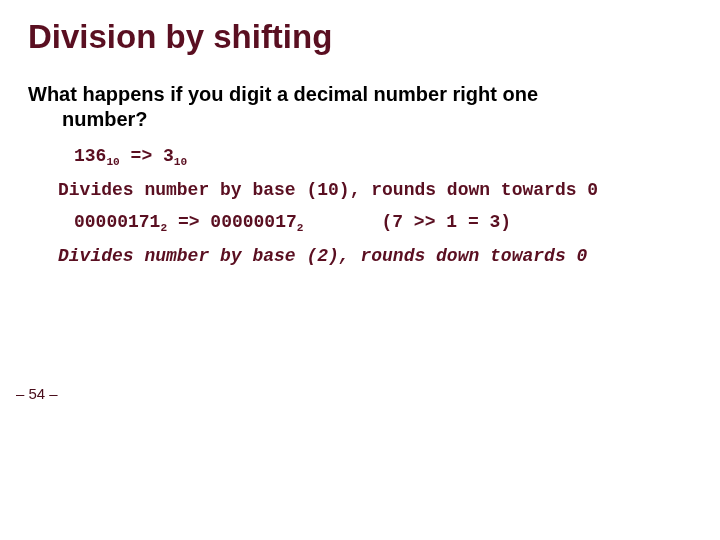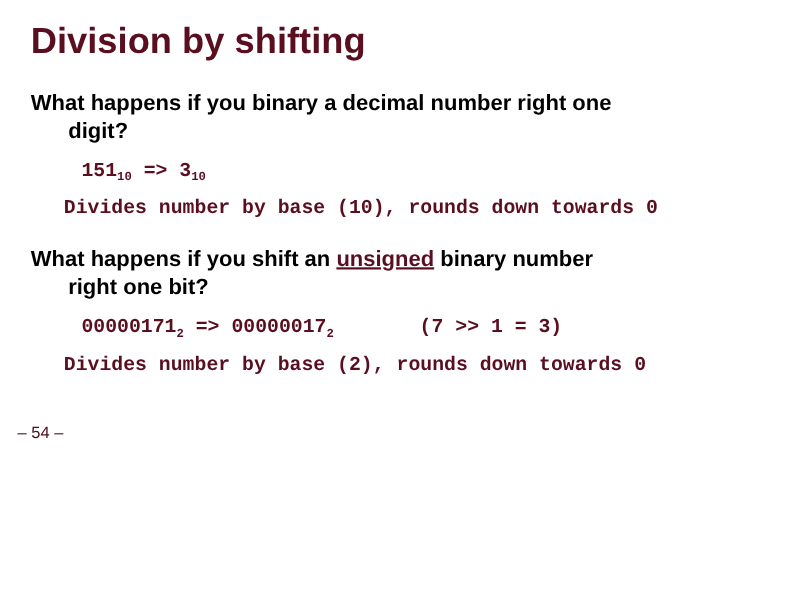--- a/index.html
+++ b/index.html
@@ -47,31 +47,32 @@
     color: #5a0f21;
     white-space: pre;
   }
   .udl {
     text-decoration: underline;
   }
   .ex1 {
     margin: 0 0 14px 46px;
   }
   .desc1 {
-    margin: 0 0 24px 30px;
+    margin: 0 0 12px 30px;
   }
   .ex2row {
     margin: 0 0 14px 46px;
   }
   .ex2gap {
     display: inline-block;
     width: 78px;
   }
   .desc2 {
     margin: 0 0 0 30px;
+    font-style: italic;
   }
   .sub {
     font-size: 0.62em;
     position: relative;
     top: 0.35em;
   }
   .pagenum {
     position: absolute;
     left: 16px;
     bottom: 22px;
@@ -82,32 +83,28 @@
   }
 </style>
 </head>
 <body>
 
 <div class="slide">
 
   <h1 class="title">Division by shifting</h1>
 
   <p class="question">
-    <span>What happens if you binary a decimal number right one</span>
-    <span class="indent-line">digit?</span>
+    <span>What happens if you digit a decimal number right one</span>
+    <span class="indent-line">number?</span>
   </p>
 
-  <div class="mono ex1"><span>151</span><span class="sub">10</span><span> =&gt; </span><span>3</span><span class="sub">10</span></div>
+  <div class="mono ex1"><span>136</span><span class="sub">10</span><span> =&gt; </span><span>3</span><span class="sub">10</span></div>
 
   <div class="mono desc1">Divides number by base (10), rounds down towards 0</div>
 
-  <p class="question">
-    <span>What happens if you shift an </span><span class="udl" style="color:#5a0f21">unsigned</span><span> binary number</span>
-    <span class="indent-line">right one bit?</span>
-  </p>
 
   <div class="mono ex2row"><span>00000171</span><span class="sub">2</span><span> =&gt; </span><span>00000017</span><span class="sub">2</span><span class="ex2gap"></span><span>(7 &gt;&gt; 1 = 3)</span></div>
 
   <div class="mono desc2">Divides number by base (2), rounds down towards 0</div>
 
   <div class="pagenum">– 54 –</div>
 
 </div>
 
 </body></html>

